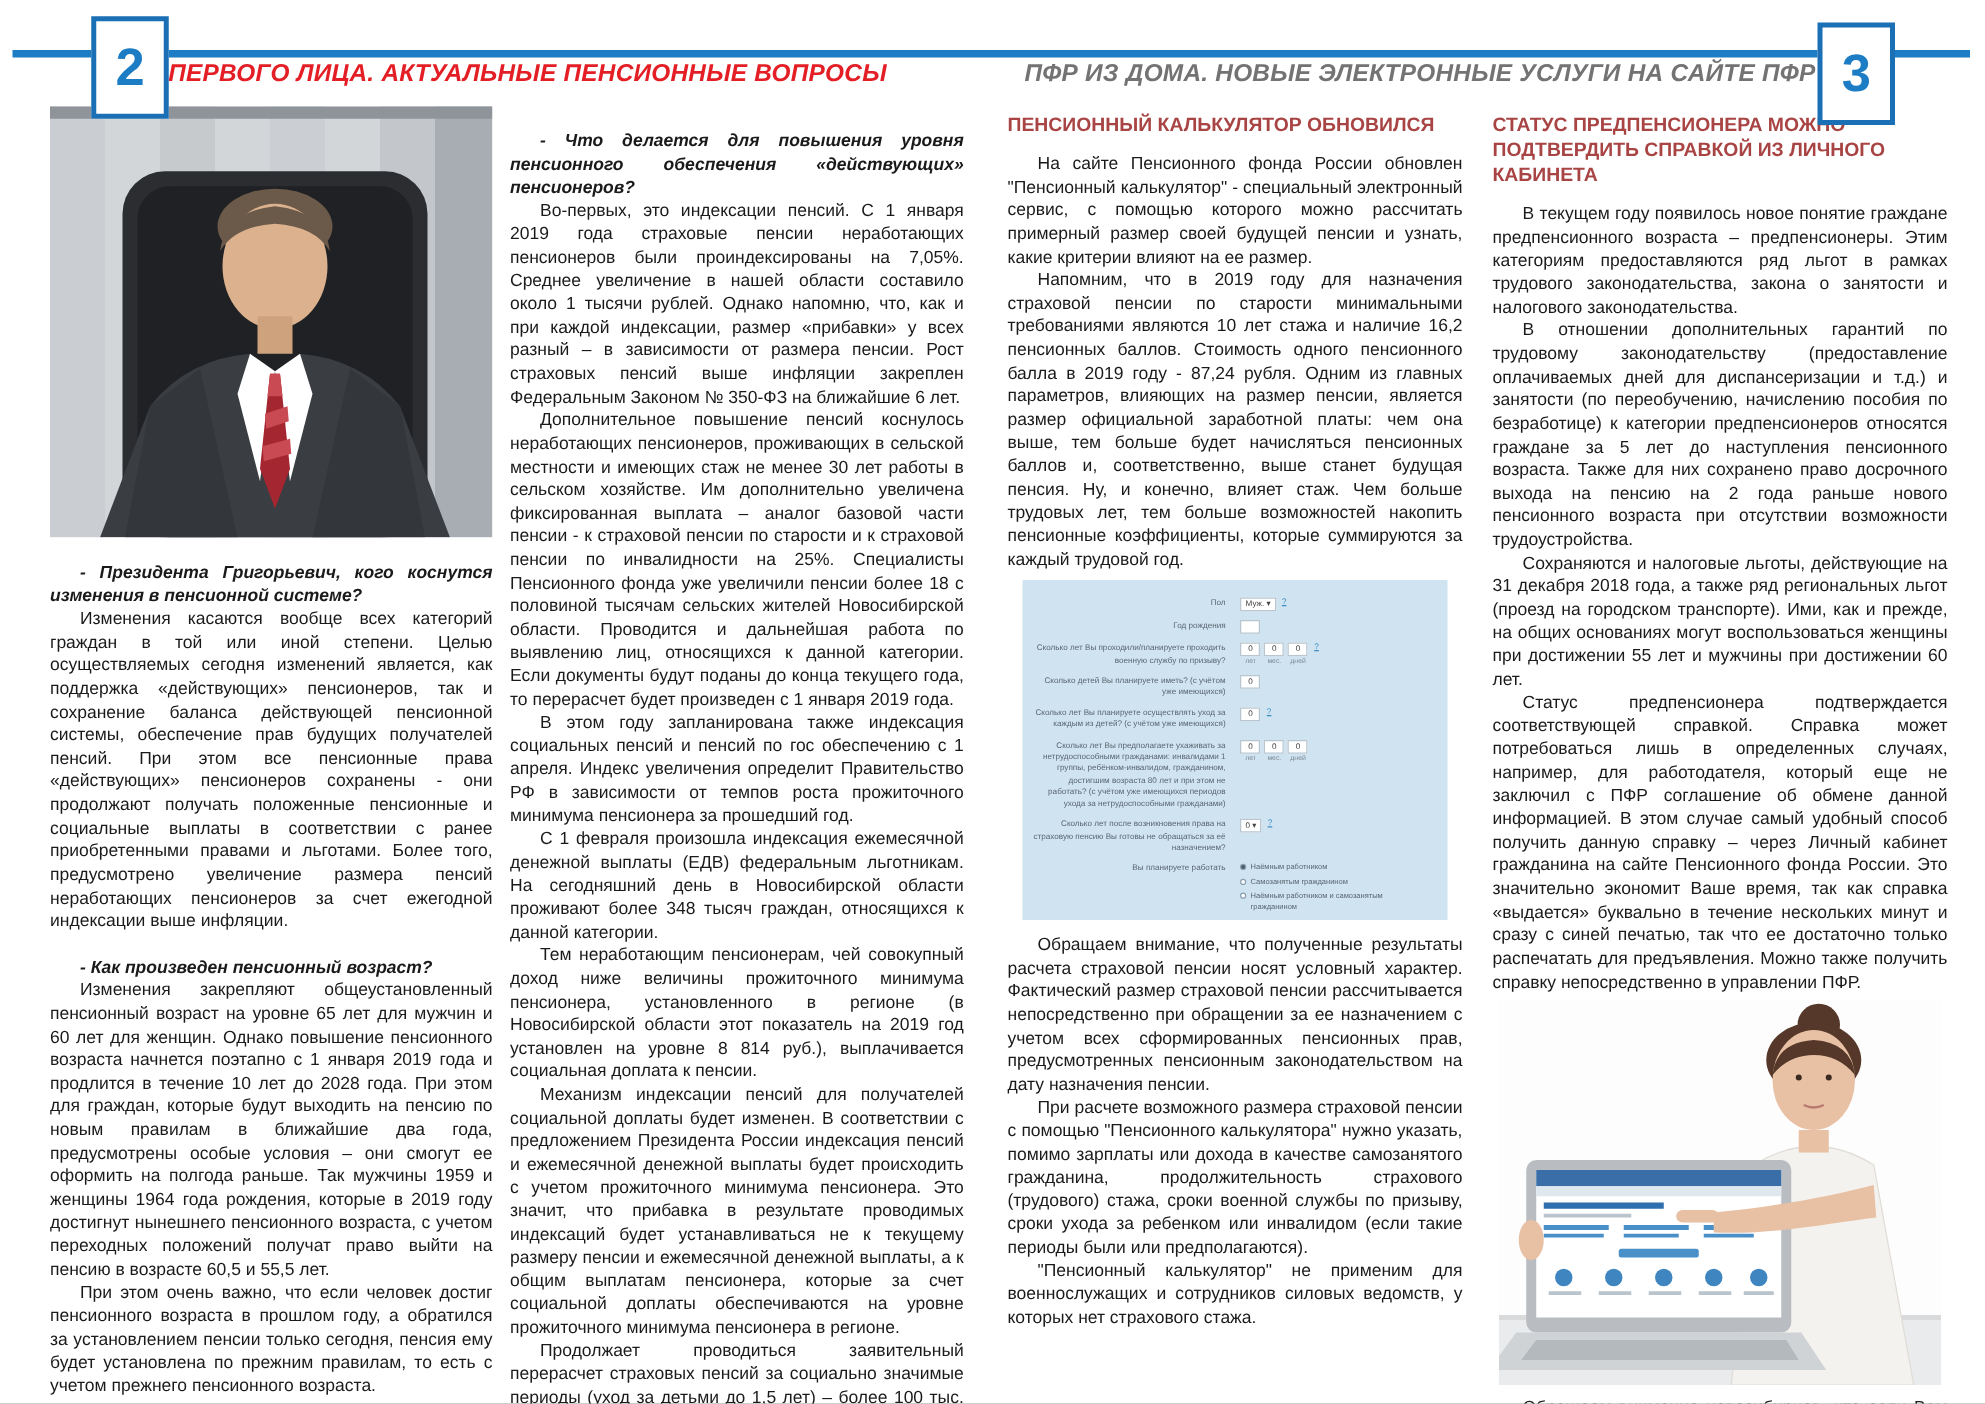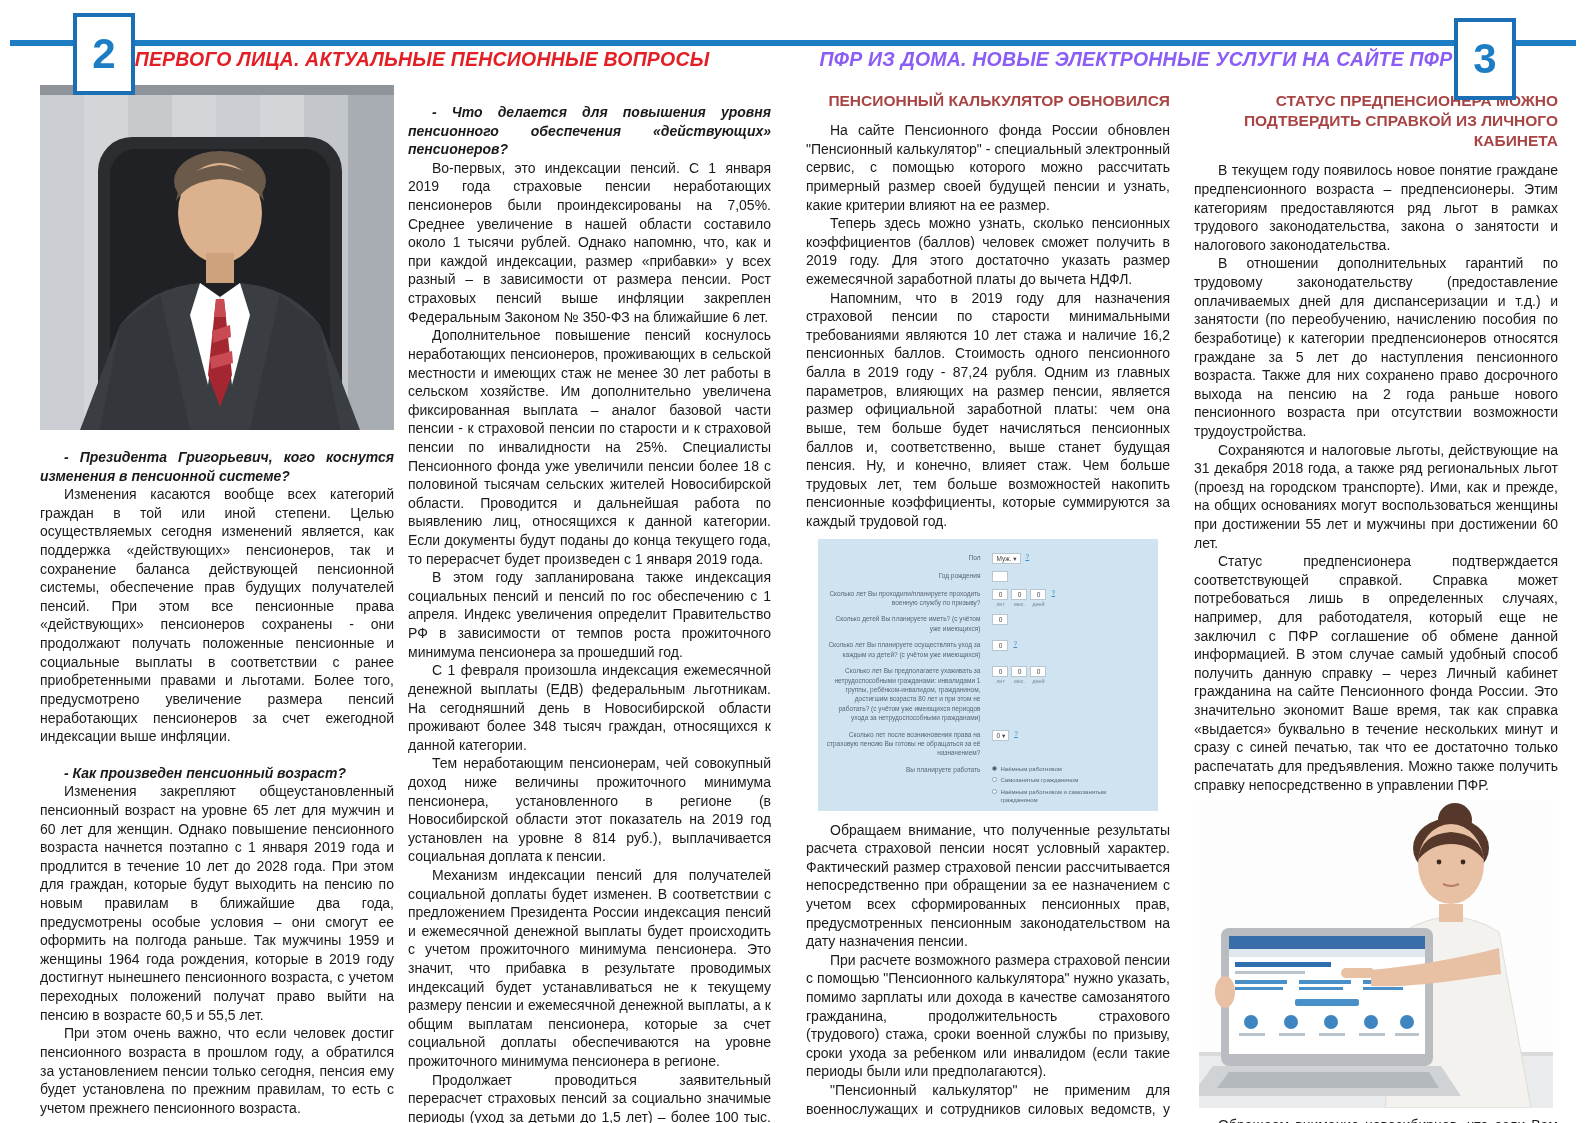--- a/index.html
+++ b/index.html
@@ -16,31 +16,31 @@
   }
   .pagenum-box.left  { left:73px;  top:13px; }
   .pagenum-box.right { left:1454px; top:18px; }
 
   .page-left  { position:absolute; left:40px;  top:48px; width:731px; }
   .page-right { position:absolute; left:806px; top:48px; width:752px; }
 
   .headline { font-weight:bold; font-style:italic; font-size:19.5px; text-align:center;
               letter-spacing:0.2px; margin:0 0 14px 0; white-space:nowrap; }
   .headline.red  { color:#e31e24; }
-  .headline.blue { color:#8b5cf6; width:660px; }
+  .headline.blue { color:#737373; width:660px; }
 
   .cols { display:flex; }
   .page-left  .cols { gap:14px; }
   .page-right .cols { gap:24px; margin-top:10px; }
   .page-left  .col1 { width:354px; }
   .page-left  .col2 { width:363px; }
   .page-right .col  { width:364px; }
 
   .subhead { color:#a94444; font-weight:bold; font-size:15.5px; line-height:1.3;
-             text-align:right; margin:6px 0 10px 0; }
+             text-align:left; margin:6px 0 10px 0; }
 
   p.body-p, p.question {
     margin:0; font-size:14px; line-height:1.33; color:#1a1a1a;
     text-align:justify; text-indent:24px;
   }
   p.question { font-weight:bold; font-style:italic;margin-top:18px; }
 
   .photo-man { width:354px; height:345px; margin-bottom:10px; overflow:hidden; }
   .photo-woman { width:354px; height:308px; margin:6px auto 8px auto; overflow:hidden; }
 
@@ -136,21 +136,20 @@
     </div>
   </div>
 
   <div class="page-right">
     <h1 class="headline blue">ПФР ИЗ ДОМА. НОВЫЕ ЭЛЕКТРОННЫЕ УСЛУГИ НА САЙТЕ ПФР</h1>
     <div class="cols">
       <div class="col">
         <h2 class="subhead">ПЕНСИОННЫЙ КАЛЬКУЛЯТОР ОБНОВИЛСЯ</h2>
         <div>
             <p class="body-p">На сайте Пенсионного фонда России обновлен "Пенсионный калькулятор" - специальный электронный сервис, с помощью которого можно рассчитать примерный размер своей будущей пенсии и узнать, какие критерии влияют на ее размер.</p>
-            <p class="body-p">Теперь здесь можно узнать, сколько пенсионных коэффициентов (баллов) человек сможет получить в 2019 году. Для этого достаточно указать размер ежемесячной заработной платы до вычета НДФЛ.</p>
             <p class="body-p">Напомним, что в 2019 году для назначения страховой пенсии по старости минимальными требованиями являются 10 лет стажа и наличие 16,2 пенсионных баллов. Стоимость одного пенсионного балла в 2019 году - 87,24 рубля. Одним из главных параметров, влияющих на размер пенсии, является размер официальной заработной платы: чем она выше, тем больше будет начисляться пенсионных баллов и, соответственно, выше станет будущая пенсия. Ну, и конечно, влияет стаж. Чем больше трудовых лет, тем больше возможностей накопить пенсионные коэффициенты, которые суммируются за каждый трудовой год.</p>
           </div>
         <div class="calculator">
           <div id="calc-rows">
               <div class="calc-row">
                 <div class="calc-label">Пол</div>
                 <div class="calc-ctl">
                   <span class="calc-select">Муж. ▾</span>
                   <span class="calc-link">?</span>
                 </div>

